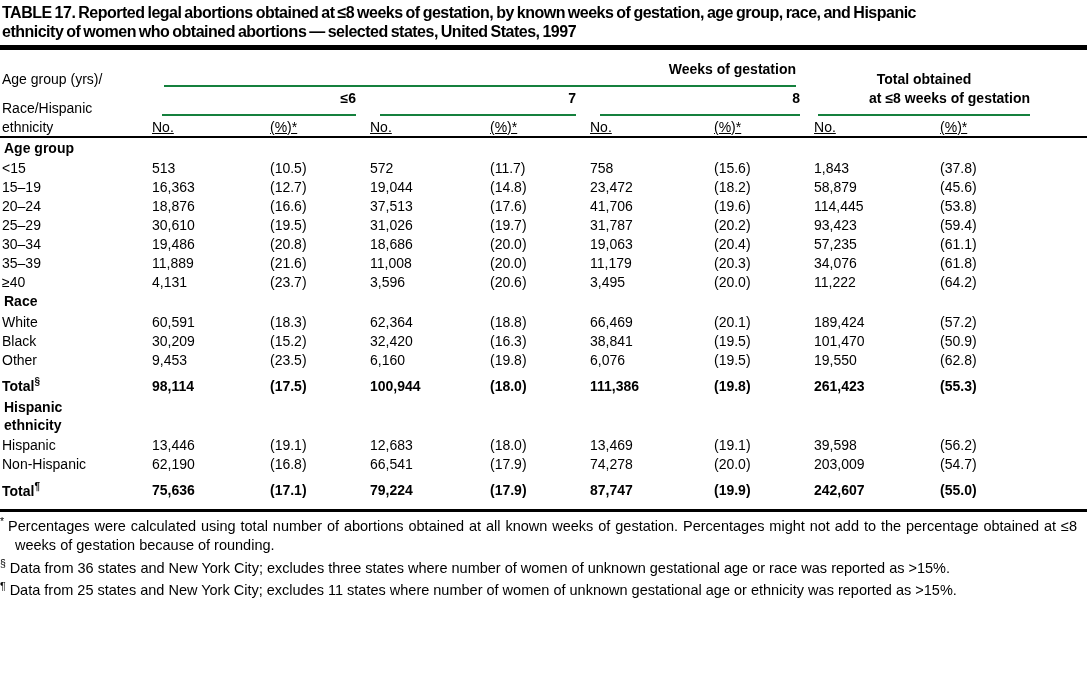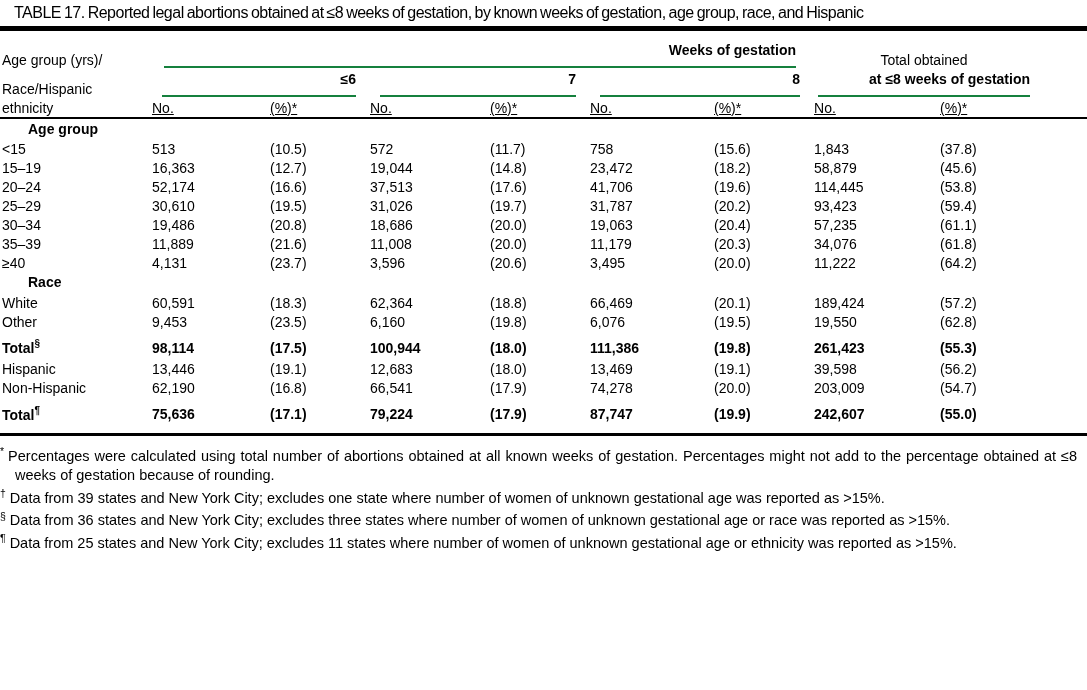--- a/index.html
+++ b/index.html
@@ -3,56 +3,57 @@
 <meta charset="utf-8">
 <style>
   * { box-sizing: border-box; }
   html, body { margin: 0; padding: 0; background: #fff; }
   .page {
     width: 1087px; height: 690px; overflow: hidden;
     font-family: "Liberation Sans", "DejaVu Sans", sans-serif;
     color: #000; padding-top: 3px;
   }
   .title-line {
-    font-weight: 400; font-size: 16px; line-height: 19px;
-    letter-spacing: -0.5px; word-spacing: -1px; white-space: nowrap; padding-left: 14px;
+    font-weight: 700; font-size: 16px; line-height: 19px;
+    letter-spacing: -0.5px; word-spacing: -1px; white-space: nowrap; padding-left: 2px;
   }
   .thick-rule { height: 5px; background: #000; margin-top: 4px; }
 
   table.main { border-collapse: collapse; table-layout: fixed; width: 1087px; margin-top: 9px; font-size: 14px; }
   .main td, .main th { padding: 1.5px 6px 1.5px 2px; vertical-align: bottom; font-weight: 400; text-align: left; }
   .num { text-align: right; }
   .stub { text-align: left; }
   .hstub { font-weight: 700; padding-left: 2px; }
   .th-group, .th-wog, .th-total-l1, .th-total { padding: 1px 0; }
   .u { border-bottom: 2px solid #15803d; text-align: right; font-weight: 700; padding-bottom: 8px; margin: 0 6px 0 10px; }
   .u-wog { margin: 0 10px 0 12px; }
   .u-total { margin: 0 4px; }
-  .th-total-l1 div { text-align: center; font-weight: 400; }
+  .th-total-l1 div { text-align: center; font-weight: 700; }
   .subhead { text-align: center; font-weight: 700; padding-bottom: 4px; text-decoration: underline; }
   .subhead-row td, .subhead-row th { border-bottom: 2.5px solid #000; }
   .section-cell { padding-top: 9px; padding-bottom: 0; }
-  .section-label-text { font-weight: 700; max-width: 95px; line-height: 1.25; padding-left: 2px; margin-left: 24px; }
+  .section-label-text { font-weight: 700; max-width: 95px; line-height: 1.25; padding-left: 2px; }
   .row-label { padding-left: 18px; }
   .tcol { font-weight: 700; }
   .total-row td { font-weight: 700; padding-top: 7px; padding-bottom: 4px; }
   sup.mark { font-size: 10px; }
   .rule-thin { height: 2.5px; background: #000; margin-top: 7px; }
-  .footnotes { margin-top: 8px; font-size: 14.5px; line-height: 1.36; padding-right: 10px; }
+  .footnotes { margin-top: 2px; font-size: 14.5px; line-height: 1.36; padding-right: 10px; }
   .footnote { margin: 0; padding-left: 15px; text-indent: -15px; text-align: justify; }
   .footnote sup { font-size: 10.5px; }
   .ftext { margin-left: 4px; }
 </style>
 </head>
 <body>
 
 <div class="page">
 
   <div>
     <div class="title-line">TABLE 17. Reported legal abortions obtained at ≤8 weeks of gestation, by known weeks of gestation, age group, race, and Hispanic</div>
+    <div class="title-line">ethnicity of women who obtained abortions — selected states, United States, 1997</div>
   </div>
   <div class="thick-rule"></div>
 
   <table class="main">
     <colgroup>
       <col style="width:150px">
         <col style="width:118px">
         <col style="width:100px">
       <col style="width:120px">
         <col style="width:100px">
@@ -126,21 +127,21 @@
         <td class="num">(12.7)</td>
         <td class="num">19,044</td>
         <td class="num">(14.8)</td>
         <td class="num">23,472</td>
         <td class="num">(18.2)</td>
         <td class="num tcol">58,879</td>
         <td class="num tcol">(45.6)</td>
       </tr>
       <tr class="data-row">
         <td class="stub row-label">20–24</td>
-        <td class="num">52,174</td>
+        <td class="num">18,876</td>
         <td class="num">(16.6)</td>
         <td class="num">37,513</td>
         <td class="num">(17.6)</td>
         <td class="num">41,706</td>
         <td class="num">(19.6)</td>
         <td class="num tcol">114,445</td>
         <td class="num tcol">(53.8)</td>
       </tr>
       <tr class="data-row">
         <td class="stub row-label">25–29</td>
@@ -195,20 +196,31 @@
       <tr class="data-row">
         <td class="stub row-label">White</td>
         <td class="num">60,591</td>
         <td class="num">(18.3)</td>
         <td class="num">62,364</td>
         <td class="num">(18.8)</td>
         <td class="num">66,469</td>
         <td class="num">(20.1)</td>
         <td class="num tcol">189,424</td>
         <td class="num tcol">(57.2)</td>
+      </tr>
+      <tr class="data-row">
+        <td class="stub row-label">Black</td>
+        <td class="num">30,209</td>
+        <td class="num">(15.2)</td>
+        <td class="num">32,420</td>
+        <td class="num">(16.3)</td>
+        <td class="num">38,841</td>
+        <td class="num">(19.5)</td>
+        <td class="num tcol">101,470</td>
+        <td class="num tcol">(50.9)</td>
       </tr>
       <tr class="data-row">
         <td class="stub row-label">Other</td>
         <td class="num">9,453</td>
         <td class="num">(23.5)</td>
         <td class="num">6,160</td>
         <td class="num">(19.8)</td>
         <td class="num">6,076</td>
         <td class="num">(19.5)</td>
         <td class="num tcol">19,550</td>
@@ -219,20 +231,25 @@
         <td class="num">98,114</td>
         <td class="num">(17.5)</td>
         <td class="num">100,944</td>
         <td class="num">(18.0)</td>
         <td class="num">111,386</td>
         <td class="num">(19.8)</td>
         <td class="num tcol">261,423</td>
         <td class="num tcol">(55.3)</td>
       </tr>
 
+      <tr class="section-row">
+        <td colspan="10" class="section-cell">
+            <div class="section-label-text">Hispanic ethnicity</div>
+          </td>
+      </tr>
       <tr class="data-row">
         <td class="stub row-label">Hispanic</td>
         <td class="num">13,446</td>
         <td class="num">(19.1)</td>
         <td class="num">12,683</td>
         <td class="num">(18.0)</td>
         <td class="num">13,469</td>
         <td class="num">(19.1)</td>
         <td class="num tcol">39,598</td>
         <td class="num tcol">(56.2)</td>
@@ -259,18 +276,17 @@
         <td class="num tcol">242,607</td>
         <td class="num tcol">(55.0)</td>
       </tr>
     </tbody>
   </table>
 
   <div class="rule-thin"></div>
 
   <div class="footnotes">
     <p class="footnote"><sup>*</sup><span class="ftext">Percentages were calculated using total number of abortions obtained at all known weeks of gestation. Percentages might not add to the percentage obtained at ≤8 weeks of gestation because of rounding.</span></p>
-    <p class="footnote"><sup>†</sup><span class="ftext">Data from 39 states and New York City; excludes one state where number of women of unknown gestational age was reported as &gt;15%.</span></p>
     <p class="footnote"><sup>§</sup><span class="ftext">Data from 36 states and New York City; excludes three states where number of women of unknown gestational age or race was reported as &gt;15%.</span></p>
     <p class="footnote"><sup>¶</sup><span class="ftext">Data from 25 states and New York City; excludes 11 states where number of women of unknown gestational age or ethnicity was reported as &gt;15%.</span></p>
   </div>
 
 </div>
 
 </body></html>

